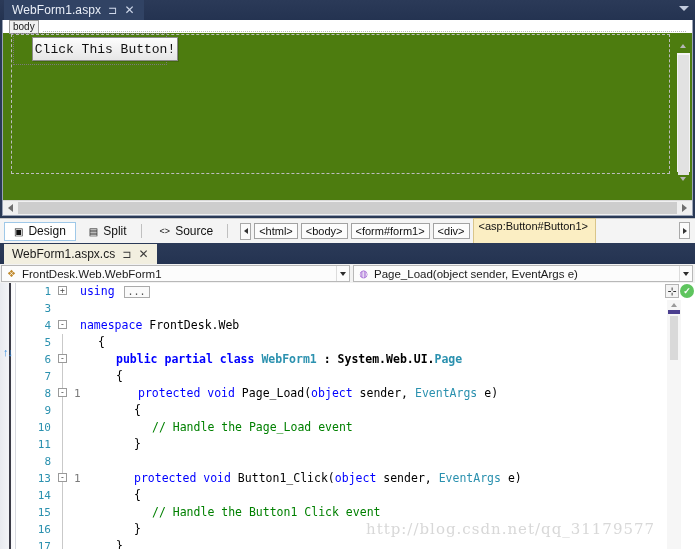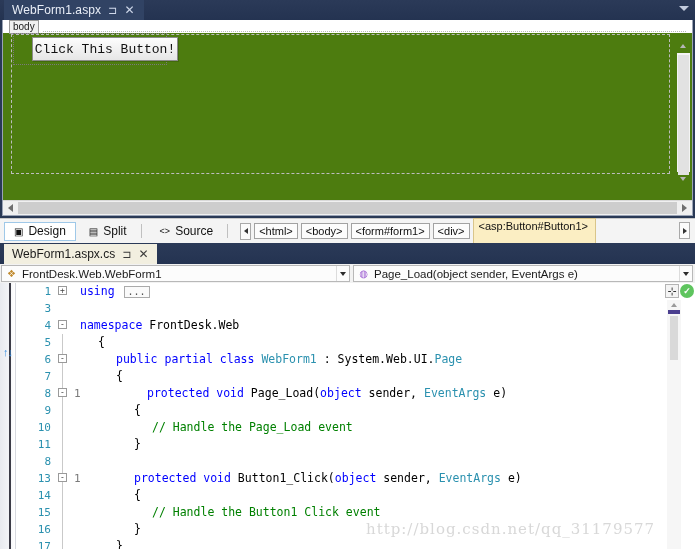--- a/index.html
+++ b/index.html
@@ -490,23 +490,23 @@
         <div class="track-line"></div>
       </div>
       <div class="updown">↑↓</div>
       <div class="gutter-glyph"></div>
 
       <div class="codearea">
           <div class="cline"><span class="lnum">1</span><span class="fold">+</span><span class="ctext-run" style="left: 63px;"><span class="kw">using </span><span class="foldbox">...</span></span></div>
           <div class="cline"><span class="lnum">3</span><span class="ctext-run" style="left: 63px;"></span></div>
           <div class="cline"><span class="lnum">4</span><span class="fold">-</span><span class="ctext-run" style="left: 63px;"><span class="kw">namespace </span><span class="pl">FrontDesk.Web</span></span></div>
           <div class="cline"><span class="lnum">5</span><span class="vbar"></span><span class="ctext-run" style="left: 81px;"><span class="pl">{</span></span></div>
-          <div class="cline"><span class="lnum">6</span><span class="vbar"></span><span class="fold">-</span><span class="ctext-run" style="left: 99px;"><span class="kw">public partial class </span><span class="ty">WebForm1</span><span class="pl"> : System.Web.UI.</span><span class="ty">Page</span></span></div>
+          <div class="cline"><span class="lnum">6</span><span class="vbar"></span><span class="fold">-</span><span class="ctext-run" style="left: 99px; font-weight: bold;"><span class="kw">public partial class </span><span class="ty">WebForm1</span><span class="pl"> : System.Web.UI.</span><span class="ty">Page</span></span></div>
           <div class="cline"><span class="lnum">7</span><span class="vbar"></span><span class="ctext-run" style="left: 99px;"><span class="pl">{</span></span></div>
-          <div class="cline"><span class="lnum">8</span><span class="vbar"></span><span class="fold">-</span><span class="refcount">1</span><span class="ctext-run" style="left: 130px;"><span class="kw">protected void </span><span class="pl">Page_Load(</span><span class="kw">object</span><span class="pl"> sender, </span><span class="ty">EventArgs</span><span class="pl"> e)</span></span></div>
+          <div class="cline"><span class="lnum">8</span><span class="vbar"></span><span class="fold">-</span><span class="refcount">1</span><span class="ctext-run" style="left: 121px;"><span class="kw">protected void </span><span class="pl">Page_Load(</span><span class="kw">object</span><span class="pl"> sender, </span><span class="ty">EventArgs</span><span class="pl"> e)</span></span></div>
           <div class="cline"><span class="lnum">9</span><span class="vbar"></span><span class="ctext-run" style="left: 117px;"><span class="pl">{</span></span></div>
           <div class="cline"><span class="lnum">10</span><span class="vbar"></span><span class="ctext-run" style="left: 135px;"><span class="cm">// Handle the Page_Load event</span></span></div>
           <div class="cline"><span class="lnum">11</span><span class="vbar"></span><span class="ctext-run" style="left: 117px;"><span class="pl">}</span></span></div>
           <div class="cline"><span class="lnum">8</span><span class="vbar"></span><span class="ctext-run" style="left: 63px;"></span></div>
           <div class="cline"><span class="lnum">13</span><span class="vbar"></span><span class="fold">-</span><span class="refcount">1</span><span class="ctext-run" style="left: 117px;"><span class="kw">protected void </span><span class="pl">Button1_Click(</span><span class="kw">object</span><span class="pl"> sender, </span><span class="ty">EventArgs</span><span class="pl"> e)</span></span></div>
           <div class="cline"><span class="lnum">14</span><span class="vbar"></span><span class="ctext-run" style="left: 117px;"><span class="pl">{</span></span></div>
           <div class="cline"><span class="lnum">15</span><span class="vbar"></span><span class="ctext-run" style="left: 135px;"><span class="cm">// Handle the Button1 Click event</span></span></div>
           <div class="cline"><span class="lnum">16</span><span class="vbar"></span><span class="ctext-run" style="left: 117px;"><span class="pl">}</span></span></div>
           <div class="cline"><span class="lnum">17</span><span class="vbar"></span><span class="ctext-run" style="left: 99px;"><span class="pl">}</span></span></div>
         </div>

